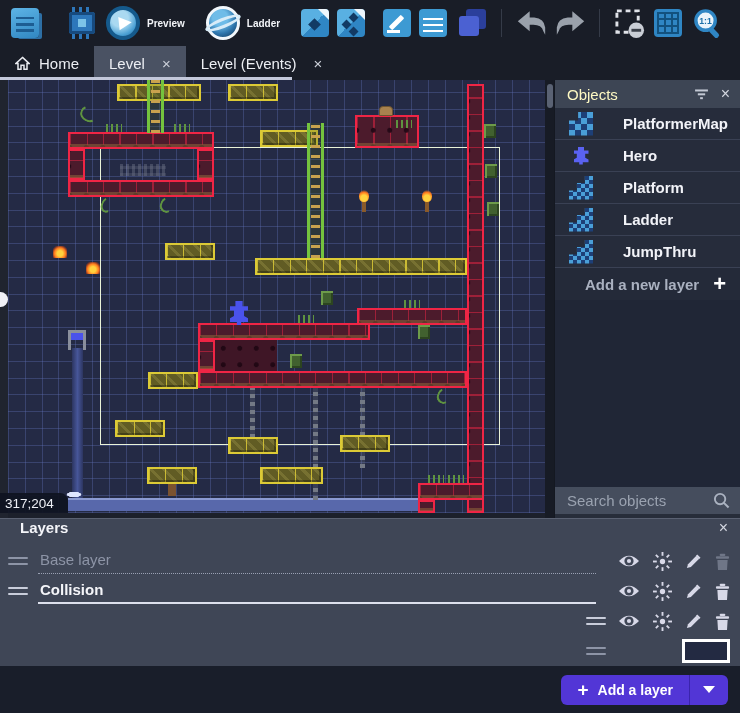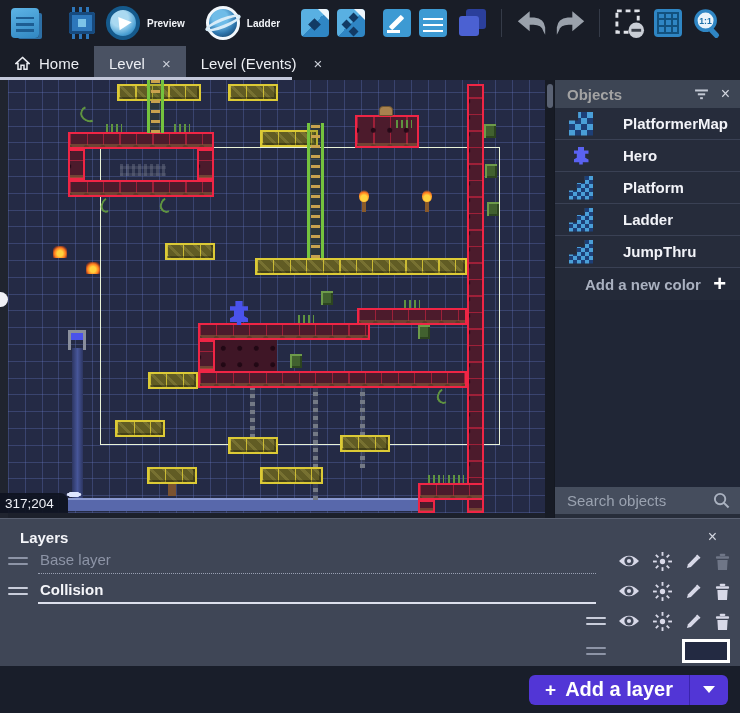--- a/index.html
+++ b/index.html
@@ -119,21 +119,21 @@
   .t-trunk { background:#7a5230; }
 
   #coord-label { position:absolute; left:0; top:413px; min-width:68px; height:20px; z-index:25;
     background:rgba(16,20,34,.95); border-radius:0 8px 0 0; color:#eef0f6; font-size:13.5px;
     display:flex; align-items:center; padding:0 9px 0 5px; }
 
   
   #objects-panel { position:absolute; left:554px; top:0; width:186px; height:438px; background:#202636;
     display:flex; flex-direction:column; border-left:1px solid #141821; }
   #objects-header { height:28px; background:#3d4554; display:flex; align-items:center; padding:0 10px 0 12px; flex:none; }
-  #objects-header .title { color:#a3a3a3; font-weight:bold; font-size:15px; flex:1; }
+  #objects-header .title { color:#fef9c3; font-weight:normal; font-size:15px; flex:1; }
   #objects-header .hicon { display:flex; align-items:center; margin-left:12px; cursor:pointer; }
   #objects-header .close { color:#d4d7e0; font-size:16px; cursor:pointer; margin-left:12px; }
   .obj-row { height:32px; background:#262c3b; border-bottom:1px solid #3a4154; display:flex; align-items:center;
     padding-left:13px; cursor:pointer; }
   .obj-ic-box { width:26px; height:26px; flex:none; display:flex; align-items:center; justify-content:center; }
   .obj-label { color:#f2f3f8; font-weight:bold; font-size:15px; margin-left:29px; }
   .obj-ic-tilemap { width:24px; height:24px;
     background:repeating-conic-gradient(#4a9fd8 0 25%, #1d3f77 0 50%) 0 0/12px 12px;
     clip-path:polygon(0 38%, 38% 38%, 38% 0, 100% 0, 100% 100%, 0 100%); }
   .obj-ic-tilemap-stairs { width:24px; height:24px;
@@ -144,41 +144,41 @@
   #add-object-row { height:32px; background:#242a39; display:flex; align-items:center; padding:0 14px 0 30px; cursor:pointer; }
   #add-object-row .lbl { color:#aab1c0; font-weight:bold; font-size:15px; flex:1; }
   #add-object-row .plus { color:#fff; font-size:22px; font-weight:bold; line-height:1; }
   #objects-empty { flex:1; background:#202636; }
   #search-row { height:27px; background:#454d5d; display:flex; align-items:center; padding:0 10px 0 12px; flex:none; cursor:text; }
   #search-row .ph { color:#9aa2b0; font-size:15px; flex:1; }
   #objects-footer { height:4px; background:#272d3a; flex:none; }
 
   
   #layers-panel { height:195px; background:#3f4656; border-top:1px solid #5a6172; display:flex; flex-direction:column; }
-  #layers-header { height:27px; display:flex; align-items:flex-end; padding:0 23px 0 20px; flex:none; }
+  #layers-header { height:27px; display:flex; align-items:flex-start; padding:0 12px 0 20px; flex:none; }
   #layers-header .title { color:#f4f5f9; font-weight:bold; font-size:15px; flex:1; }
   #layers-header .close { color:#d4d7e0; font-size:16px; cursor:pointer; }
   .layer-row { height:30px; display:flex; align-items:center; padding:0 10px 0 8px;justify-content:flex-end; }
   .drag { width:20px; display:flex; flex-direction:column; gap:4px; cursor:grab; flex:none; }
   .drag i { display:block; height:2px; background:#c9cdda; border-radius:1px; }
   .layer-row.muted .drag i { background:#8d94a6; }
   .layer-name { flex:1; margin:0 10px 0 10px; font-size:15px; color:#f4f5f9; font-weight:bold;
     border-bottom:2px solid #dde0ec; padding:3px 2px 4px 2px; cursor:text; }
   .layer-row.muted .layer-name { color:#8d94a6; font-weight:normal;
     border-bottom:1px dotted #99a0b2; padding-bottom:5px; }
   .layer-icons { display:flex; align-items:center; gap:13px; flex:none; width:124px; justify-content:flex-end; }
   .licon { color:#d8d9e8; display:flex; cursor:pointer; }
   .licon.disabled { color:#6f7687; cursor:default; }
   .swatch { width:48px; height:24px; background:#fff; border:3px solid #fff; cursor:pointer; }
   .swatch i { display:block; width:100%; height:100%; }
   #layers-bottom { flex:1; background:#191e2a; display:flex; align-items:center; justify-content:flex-end; padding-right:12px; }
   #add-layer-btn { display:flex; align-items:stretch; background:#5236d6; border-radius:6px; overflow:hidden; height:30px; cursor:pointer; }
   #add-layer-btn .main { display:flex; align-items:center; gap:9px; padding:0 16px; }
   #add-layer-btn .plus { color:#fff; font-size:19px; font-weight:bold; line-height:1; }
-  #add-layer-btn .lbl { color:#fff; font-weight:bold; font-size:20px; }
+  #add-layer-btn .lbl { color:#fff; font-weight:bold; font-size:14px; }
   #add-layer-btn .divider { width:1px; background:#3a24ad; }
   #add-layer-btn .arrow { display:flex; align-items:center; justify-content:center; width:38px; }
   #add-layer-btn .arrow i { border-left:6px solid transparent; border-right:6px solid transparent; border-top:7px solid #fff; }
 </style>
 </head>
 <body>
 
 <div id="toolbar">
     <div class="tbi">
       <div class="ic-project-manager"></div>
@@ -368,21 +368,21 @@
           <span class="obj-label">Ladder</span>
         </div>
         <div class="obj-row">
           <span class="obj-ic-box">
             <span class="obj-ic-tilemap-stairs"></span>
           </span>
           <span class="obj-label">JumpThru</span>
         </div>
       </div>
     <div id="add-object-row">
-      <span class="lbl">Add a new color</span>
+      <span class="lbl">Add a new layer</span>
       <span class="plus">+</span>
     </div>
     <div id="objects-empty"></div>
     <div id="search-row">
       <span class="ph">Search objects</span>
       <span class="svgi">
           <svg viewBox="0 0 18 18" width="17" height="17">
             <circle cx="7.5" cy="7.5" r="5.5" fill="none" stroke="#aab2c0" stroke-width="2"></circle>
             <line x1="11.5" y1="11.5" x2="16.5" y2="16.5" stroke="#aab2c0" stroke-width="2.2"></line>
           </svg>

